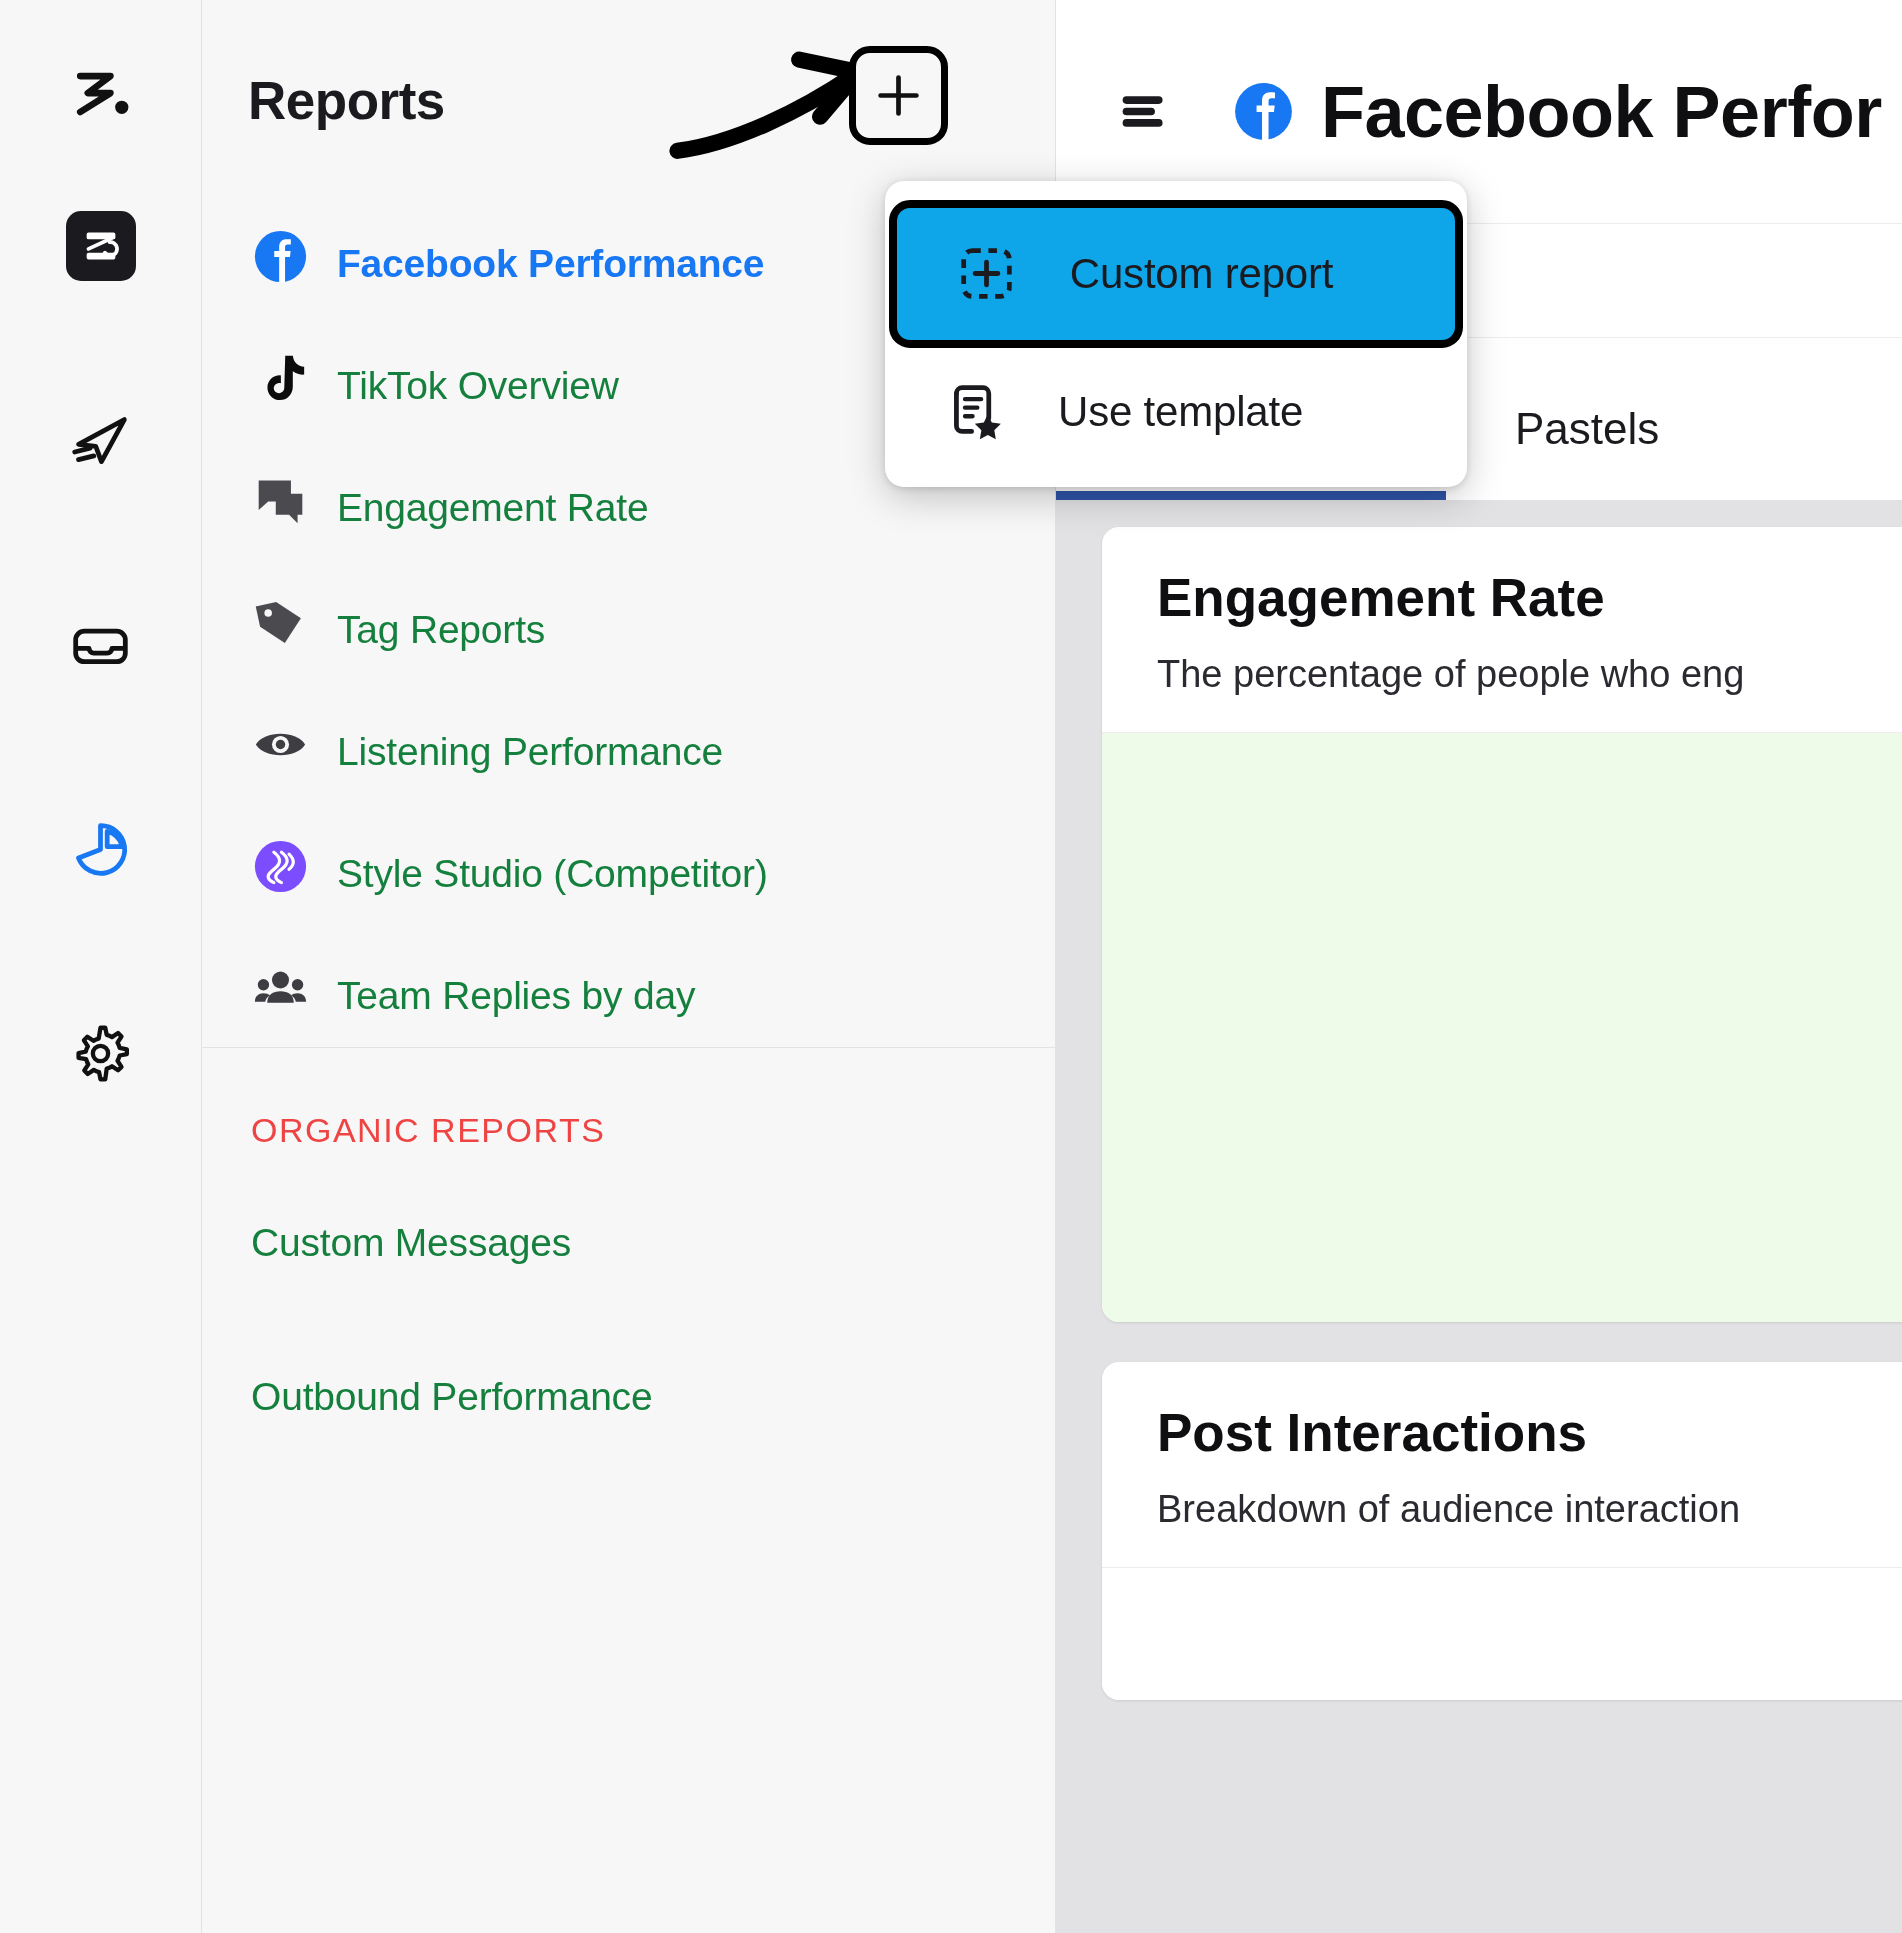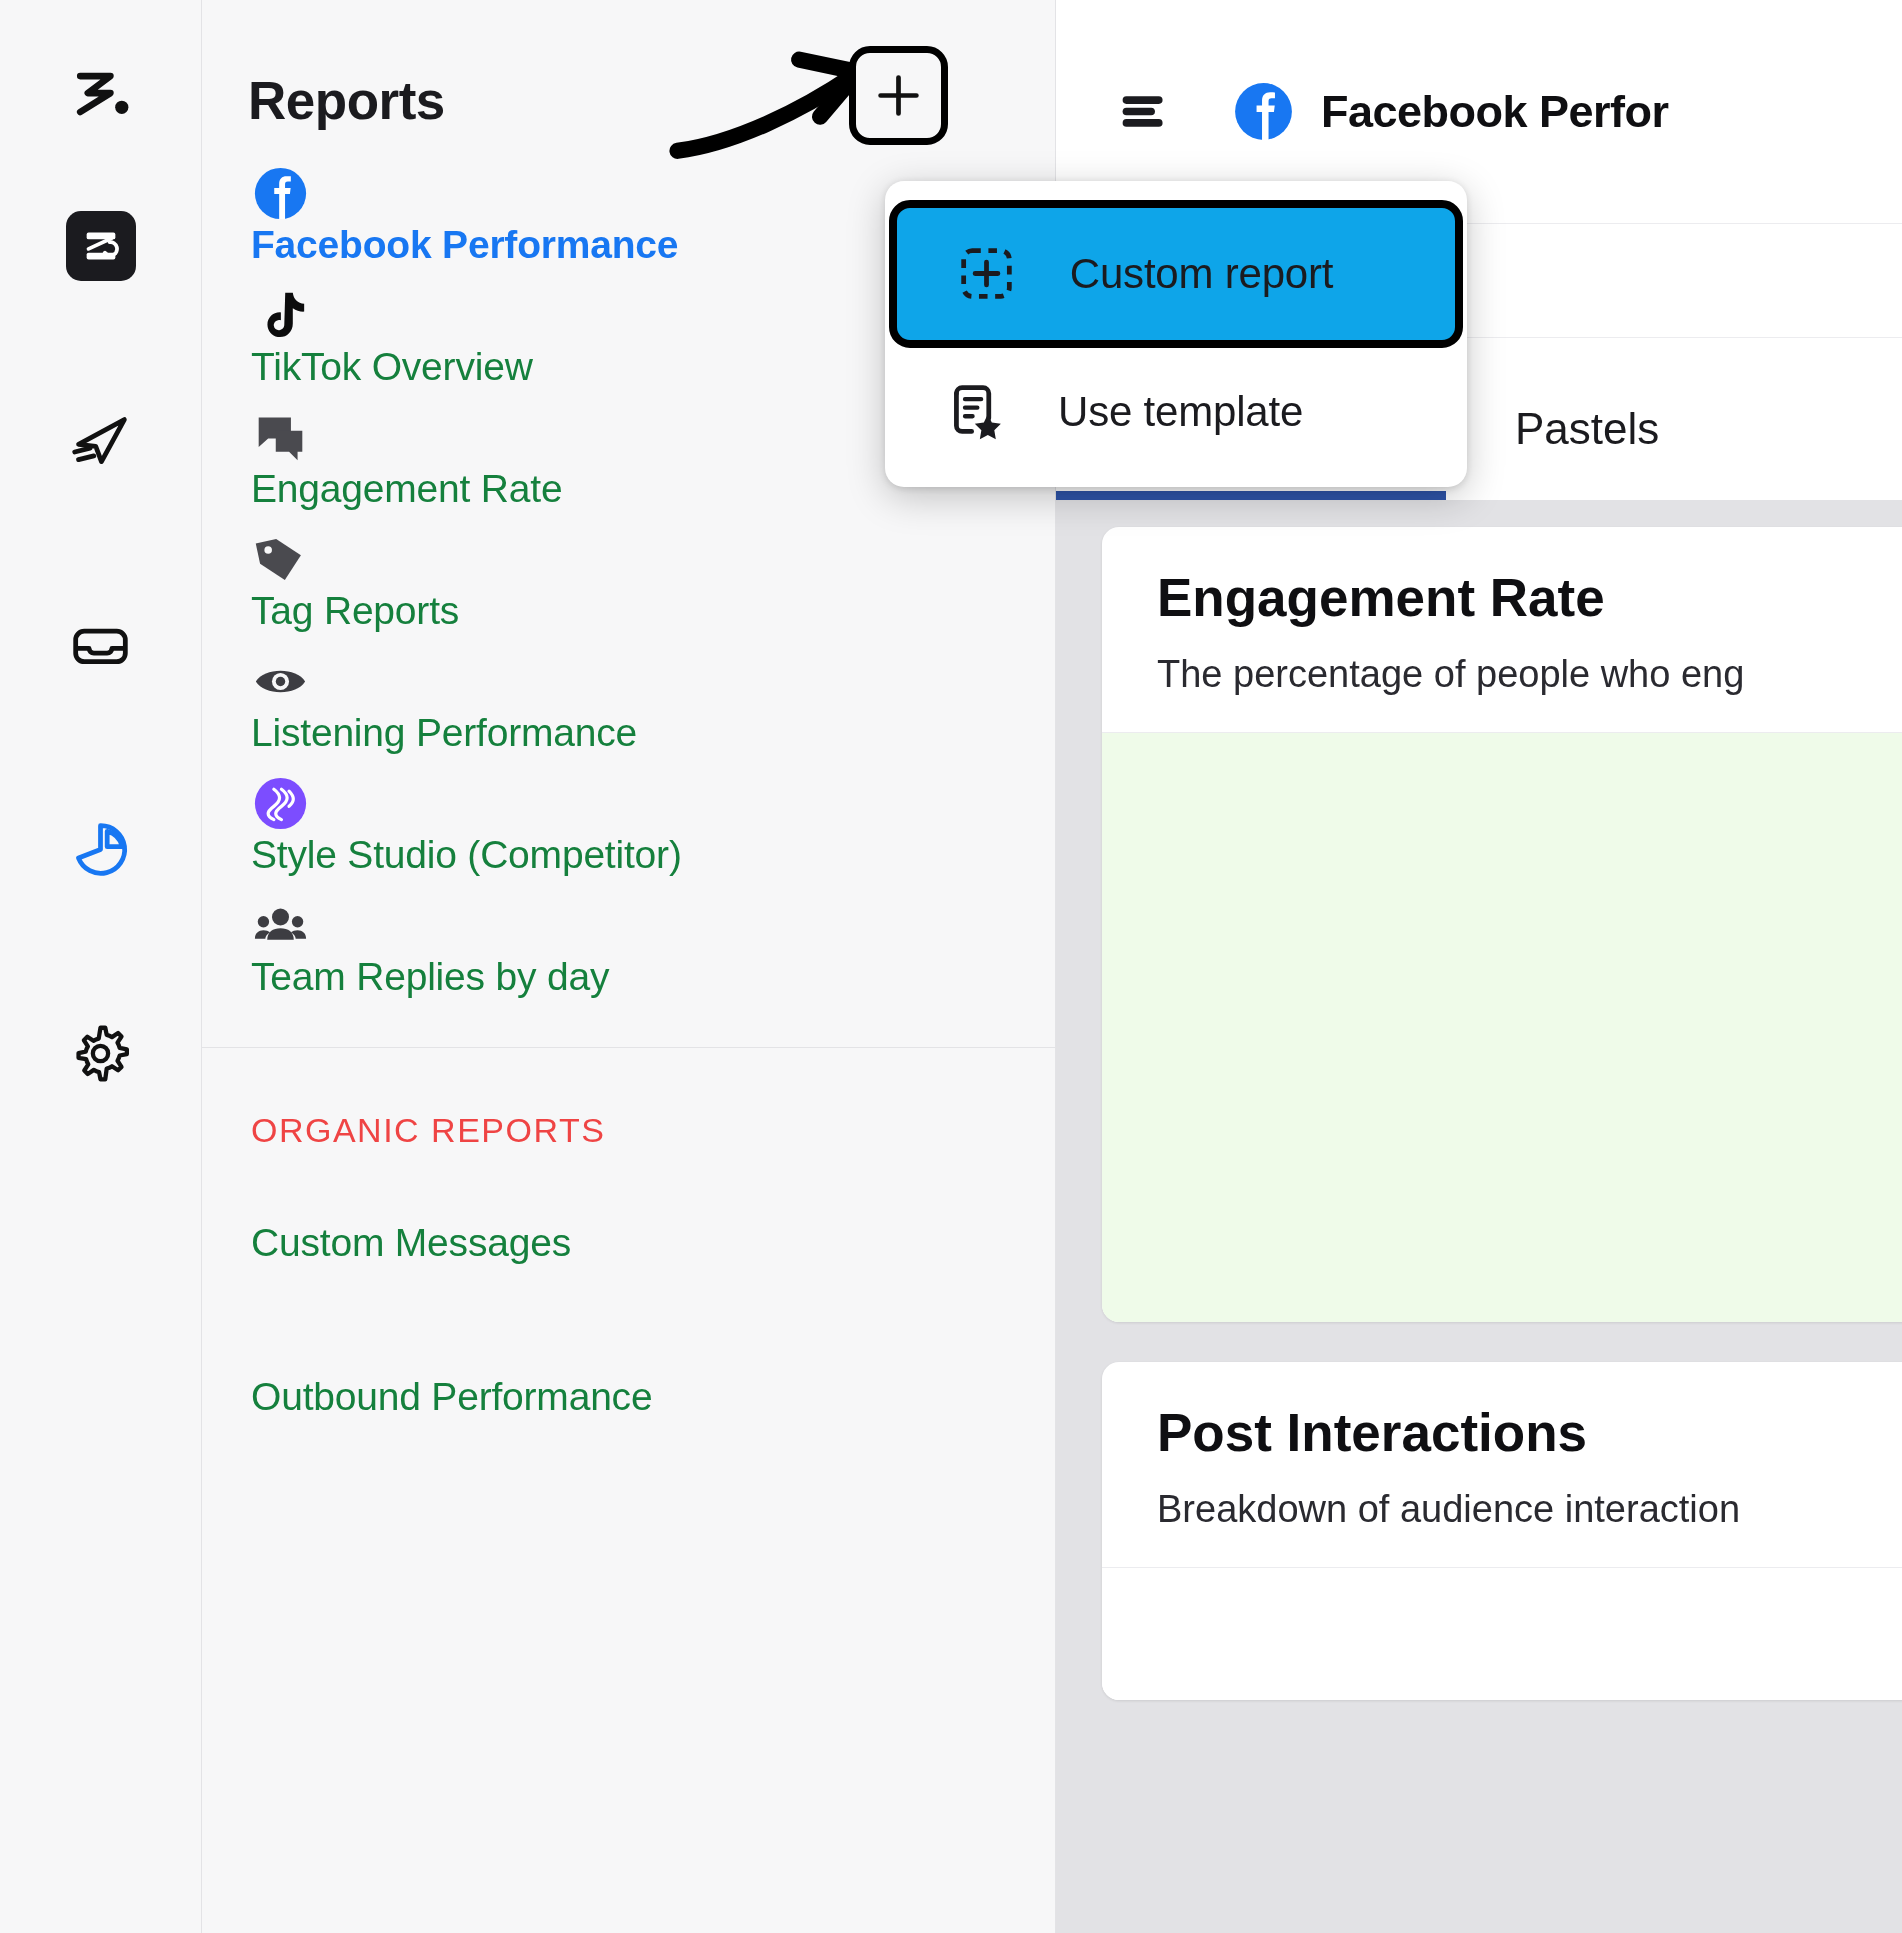--- a/index.html
+++ b/index.html
@@ -93,26 +93,25 @@
     top: 28.5px;
     width: 247px;
     height: 143px;
     pointer-events: none;
     z-index: 39;
   }
 
   .nav-list { padding-top: 21px; }
   .nav-item {
     display: flex;
-    align-items: flex-start;
+    align-items: flex-end;
     height: 122px;
     padding-left: 49px;
     cursor: pointer;
     white-space: nowrap;
-    flex-direction: column;
   }
   .nav-icon {
     width: 59px;
     height: 59px;
     flex: 0 0 59px;
     display: flex;
     align-items: center;
     justify-content: center;
     margin-right: 27px;
   }
@@ -197,21 +196,21 @@
   .content-header {
     display: flex;
     align-items: center;
     height: 224px;
     padding-left: 59px;
     border-bottom: 1.9px solid #ececef;
   }
   .hamburger { width: 59px; height: 59px; margin-right: 59px; cursor: pointer; }
   .fb-badge { width: 61px; height: 61px; margin-right: 27px; }
   .content-title {
-    font-size: 45px;
+    font-size: 72px;
     font-weight: 700;
     color: #0f0f12;
     white-space: nowrap;
     letter-spacing: -0.5px;
   }
   .selected-row {
     height: 114px;
     display: flex;
     align-items: center;
     padding-left: 59px;

